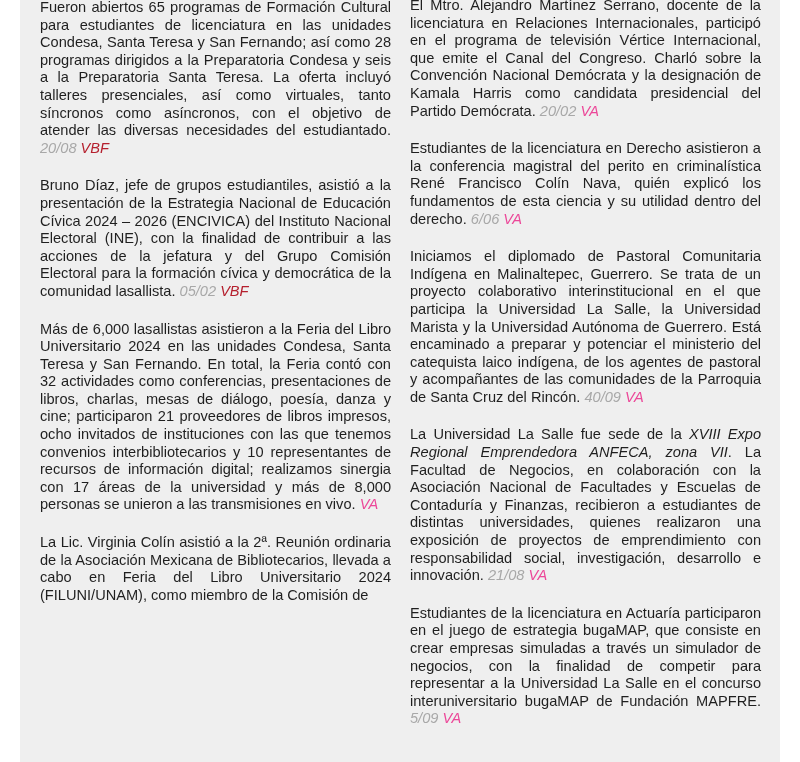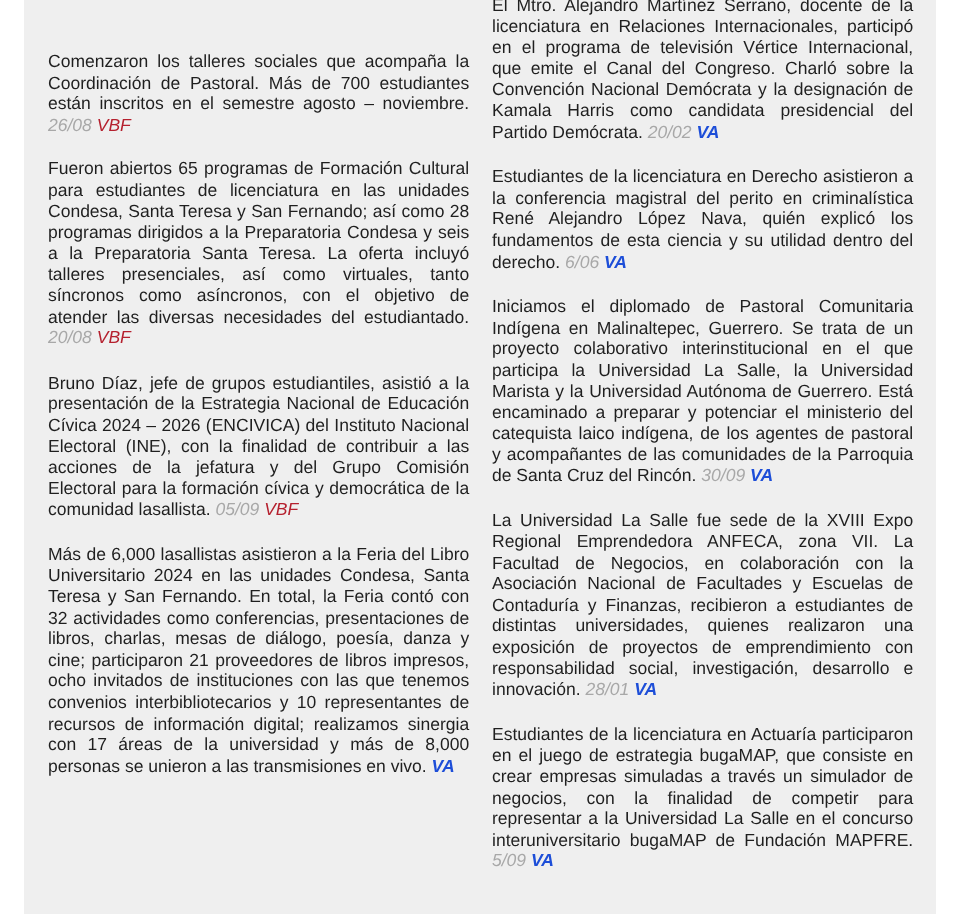--- a/index.html
+++ b/index.html
@@ -13,69 +13,67 @@
       font-family: "Liberation Sans", sans-serif;
       font-size: 14.6px; line-height: 17.6px; color: #1f1f1f;
       text-align: justify; hyphens: manual;
     }
     .col.left { left: 40px; width: 351px; }
     .col.right { left: 410px; width: 351px; top: -3px; }
     .item { margin: 0 0 20px 0; }
     .date { color: #a8a8a8; font-style: italic; }
     .tag { font-style: italic; }
     .tag.vbf { color: #b5202e; }
-    .tag.va { color: #1d4ed8; font-weight: bold; }
-    .em { }
+    .tag.va { color: #ec4899; }
+    .em { font-style: italic; }
   </style>
 </head>
 <body>
 
 <div class="panel"></div>
 
 <div class="col left">
-  <p class="item" style="margin-top:44px;">
-    <span>Comenzaron los talleres sociales que acompaña la Coordinación de Pastoral. Más de 700 estudiantes están inscritos en el semestre agosto – noviembre.</span>
-    <span class="date">26/08</span>
-    <span class="tag vbf">VBF</span>
-  </p>
   <p class="item" style="margin-top:-1px;">
     <span>Fueron abiertos 65 programas de Formación Cultural para estudiantes de licenciatura en las unidades Condesa, Santa Teresa y San Fernando; así como 28 programas dirigidos a la Preparatoria Condesa y seis a la Preparatoria Santa Teresa. La oferta incluyó talleres presenciales, así como virtuales, tanto síncronos como asíncronos, con el objetivo de atender las diversas necesidades del estudian­tado.</span>
     <span class="date">20/08</span>
     <span class="tag vbf">VBF</span>
   </p>
   <p class="item">
     <span>Bruno Díaz, jefe de grupos estudiantiles, asistió a la presentación de la Estrategia Nacional de Educación Cívica 2024 – 2026 (ENCIVICA) del Instituto Nacional Electoral (INE), con la finalidad de contribuir a las acciones de la jefatura y del Grupo Comisión Electoral para la formación cívica y democrática de la comunidad lasallista.</span>
-    <span class="date">05/09</span>
+    <span class="date">05/02</span>
     <span class="tag vbf">VBF</span>
   </p>
   <p class="item">
     <span>Más de 6,000 lasallistas asistieron a la Feria del Libro Universitario 2024 en las unidades Condesa, Santa Teresa y San Fernando. En total, la Feria contó con 32 actividades como conferencias, presenta­ciones de libros, charlas, mesas de diálogo, poesía, danza y cine; participaron 21 proveedores de libros impresos, ocho invitados de instituciones con las que tenemos convenios interbibliotecarios y 10 representantes de recursos de información digital; realizamos sinergia con 17 áreas de la universidad y más de 8,000 personas se unieron a las trans­misiones en vivo.</span>
     <span class="tag va">VA</span>
+  </p>
+  <p class="item">
+    <span>La Lic. Virginia Colín asistió a la 2ª. Reunión ordi­naria de la Asociación Mexicana de Bibliotecarios, llevada a cabo en Feria del Libro Universitario 2024 (FILUNI/UNAM), como miembro de la Comisión de</span>
   </p>
 </div>
 
 <div class="col right">
   <p class="item" style="margin-top:0;">
     <span>El Mtro. Alejandro Martínez Serrano, docente de la licenciatura en Relaciones Internacionales, participó en el programa de televisión Vértice Internacional, que emite el Canal del Congreso. Charló sobre la Convención Nacional Demócrata y la designación de Kamala Harris como candidata presidencial del Partido Demócrata.</span>
     <span class="date">20/02</span>
     <span class="tag va">VA</span>
   </p>
   <p class="item">
-    <span>Estudiantes de la licenciatura en Derecho asistieron a la conferencia magistral del perito en criminalís­tica René Alejandro López Nava, quién explicó los fundamentos de esta ciencia y su utilidad dentro del derecho.</span>
+    <span>Estudiantes de la licenciatura en Derecho asistieron a la conferencia magistral del perito en criminalís­tica René Francisco Colín Nava, quién explicó los fundamentos de esta ciencia y su utilidad dentro del derecho.</span>
     <span class="date">6/06</span>
     <span class="tag va">VA</span>
   </p>
   <p class="item">
     <span>Iniciamos el diplomado de Pastoral Comunitaria Indígena en Malinaltepec, Guerrero. Se trata de un proyecto colaborativo interinstitucional en el que participa la Universidad La Salle, la Universidad Marista y la Universidad Autónoma de Guerrero. Está encaminado a preparar y potenciar el minis­terio del catequista laico indígena, de los agentes de pastoral y acompañantes de las comunidades de la Parroquia de Santa Cruz del Rincón.</span>
-    <span class="date">30/09</span>
+    <span class="date">40/09</span>
     <span class="tag va">VA</span>
   </p>
   <p class="item">
     <span>La Universidad La Salle fue sede de la </span><span class="em">XVIII Expo Regional Emprendedora ANFECA, zona VII</span><span>. La Facultad de Negocios, en colaboración con la Asociación Nacional de Facultades y Escuelas de Contaduría y Finanzas, recibieron a estudiantes de distintas universidades, quienes realizaron una exposición de proyectos de emprendimiento con responsabi­lidad social, investigación, desarrollo e innovación.</span>
-    <span class="date">28/01</span>
+    <span class="date">21/08</span>
     <span class="tag va">VA</span>
   </p>
   <p class="item">
     <span>Estudiantes de la licenciatura en Actuaría parti­ciparon en el juego de estrategia bugaMAP, que consiste en crear empresas simuladas a través un simulador de negocios, con la finalidad de competir para representar a la Universidad La Salle en el concurso interuniversitario bugaMAP de Fundación MAPFRE.</span>
     <span class="date">5/09</span>
     <span class="tag va">VA</span>
   </p>
 </div>
 
 </body></html>

